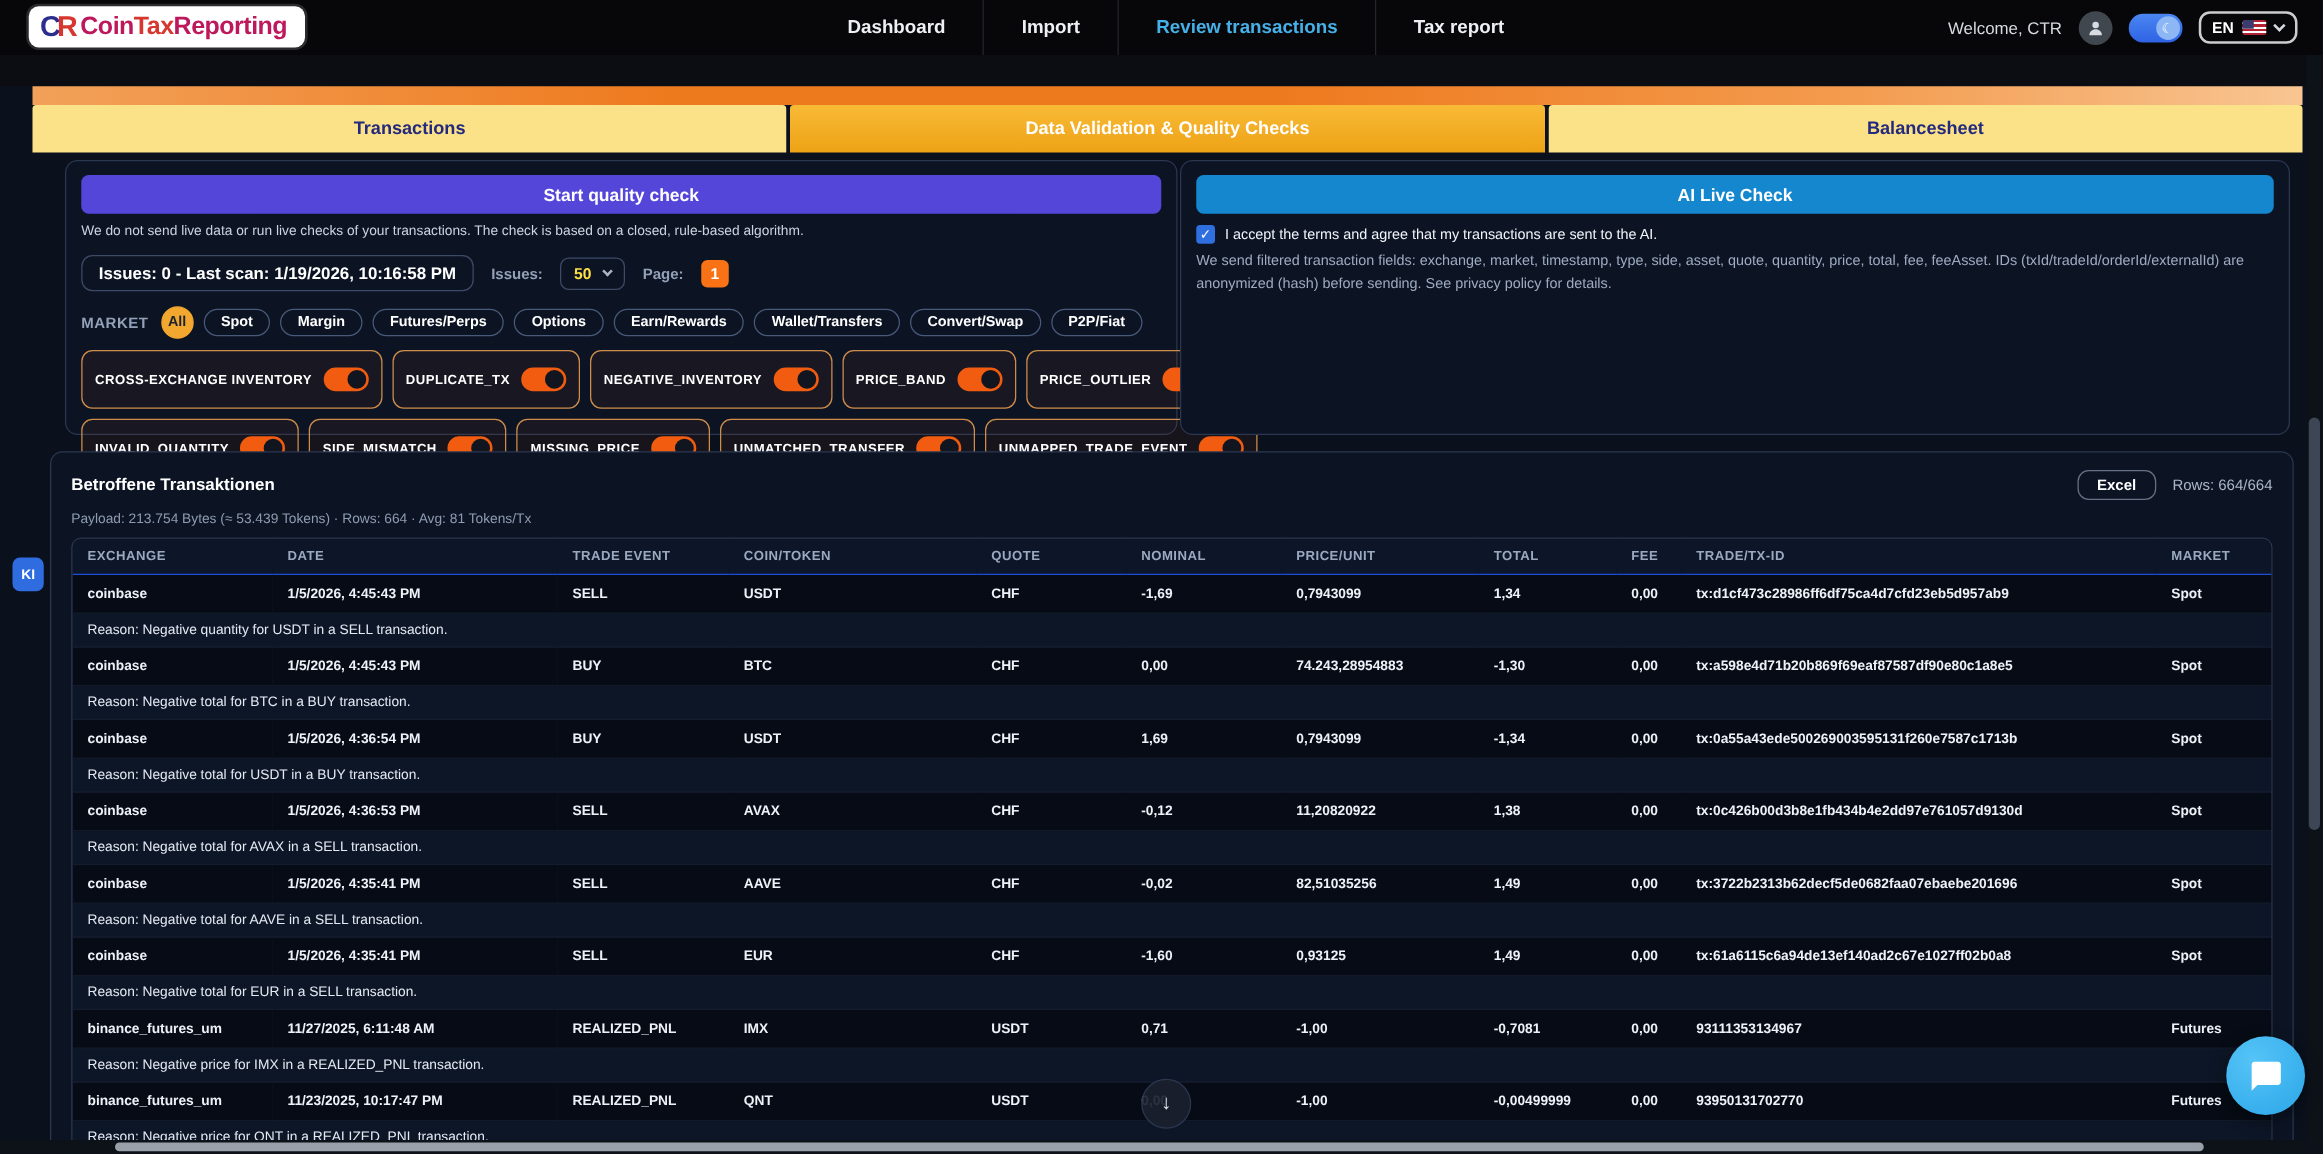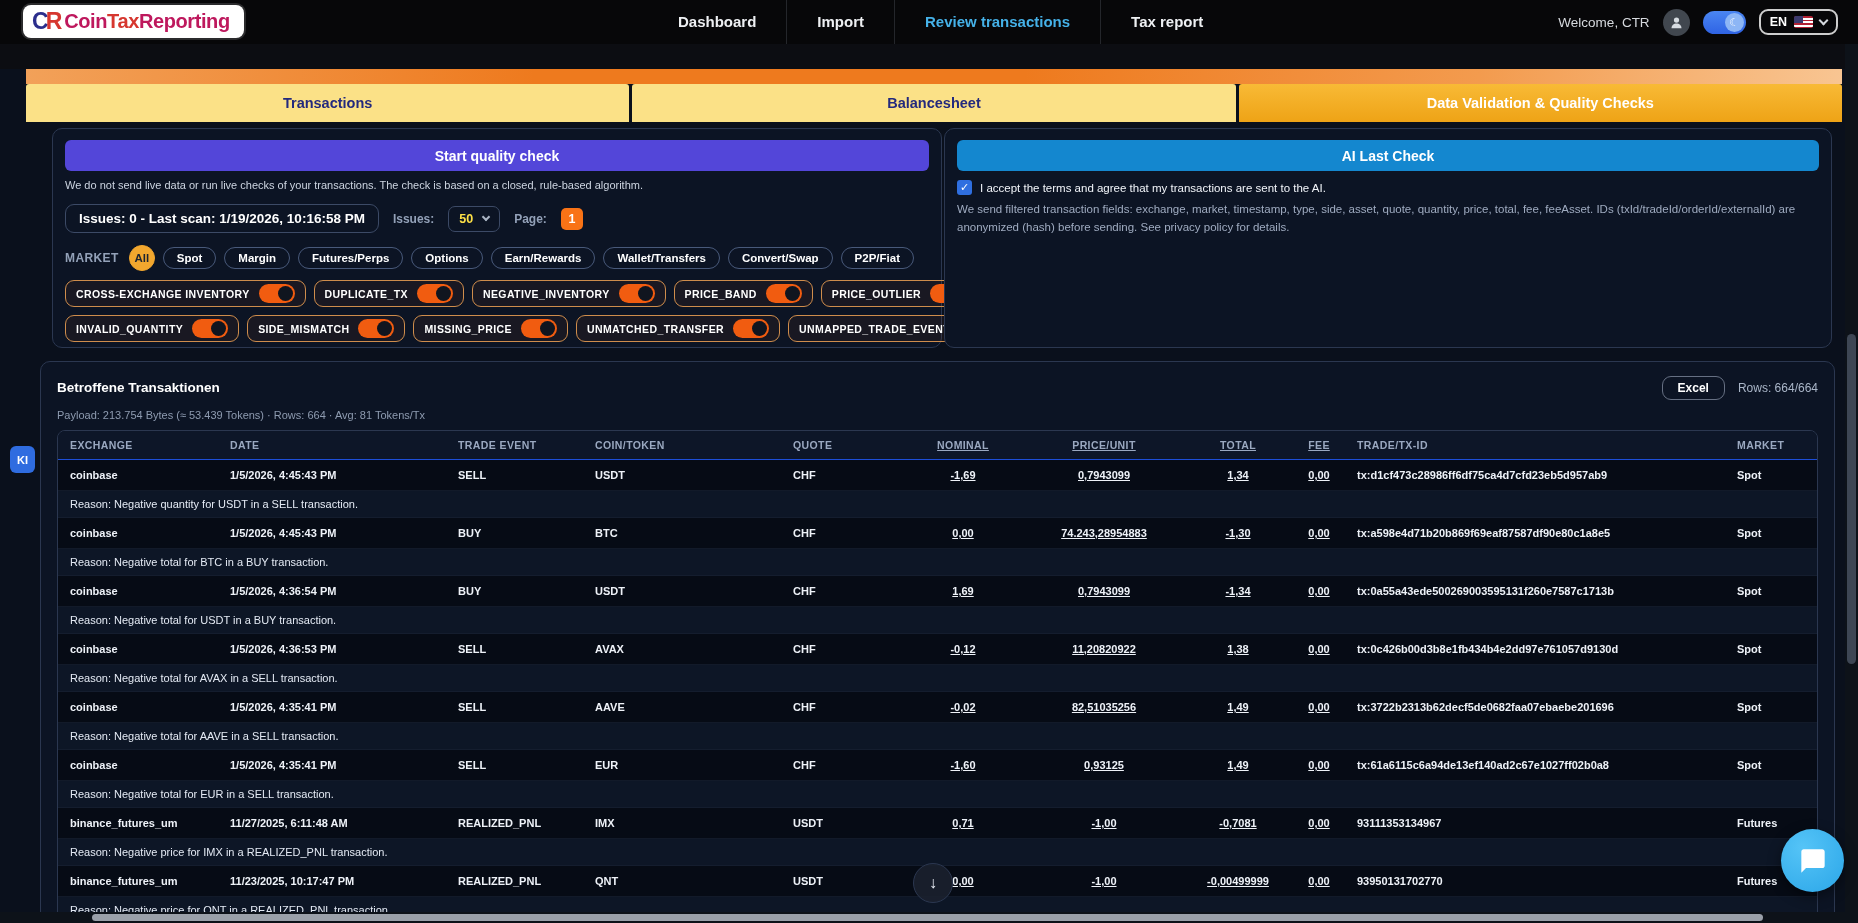--- a/index.html
+++ b/index.html
@@ -60,21 +60,21 @@
   .page-badge { width:22px; height:22px; background:#f97316; border-radius:5px; color:#fff; font-weight:700;
     font-size:12.5px; display:flex; align-items:center; justify-content:center; cursor:pointer; }
   .market-row { margin-top:12px; display:flex; align-items:center; gap:8px; }
   .market-title { font-size:12px; font-weight:700; color:#93a1b8; letter-spacing:.4px; margin-right:2px; }
   .market-chip { border:1px solid #48597a; border-radius:999px; padding:4px 13px; font-size:11.5px; font-weight:600; color:#fff; cursor:pointer; white-space:nowrap; }
   .market-chip.active { width:26px; height:26px; padding:0; display:flex; align-items:center; justify-content:center;
     background:#f2a72e; border-color:#f2a72e; color:#1b2330; font-weight:700; border-radius:50%; }
   .checks-row { margin-top:9px; display:flex; gap:8px; }
   .checks-row.second { margin-top:8px; }
   .check-chip { display:inline-flex; align-items:center; gap:9px; border:1px solid #cf8d4c; border-radius:9px;
-    padding:3px 10px; background:rgba(242,100,24,.06); cursor:pointer; }
+    padding:13px 10px; background:rgba(242,100,24,.06); cursor:pointer; }
   .chip-label { font-size:10.5px; font-weight:700; color:#fff; letter-spacing:.4px; white-space:nowrap; }
   .toggle-on { position:relative; width:36px; height:19px; border-radius:999px; background:#f15c10; flex:none; }
   .toggle-knob { position:absolute; right:2px; top:2px; width:15px; height:15px; border-radius:50%; background:#10151f; }
   .consent-row { margin-top:9px; display:flex; align-items:center; gap:8px; }
   .checkbox { width:15px; height:15px; background:#2f6fe0; border-radius:3px; color:#fff; font-size:11px;
     display:flex; align-items:center; justify-content:center; cursor:pointer; flex:none; }
   .consent-text { font-size:11.5px; font-weight:400; color:#f2f5fa; }
   .privacy-note { margin-top:6px; font-size:11.5px; color:#9fabc0; line-height:1.55; max-width:1360px; }
   
   .table-panel { position:absolute; left:40px; top:361px; width:1795px; height:600px; background:#0c1424;
@@ -87,21 +87,21 @@
   .rows-counter { font-size:12px; color:#aab6c8; }
   .payload-line { margin-top:9px; font-size:11px; color:#8e9bb0; }
   .grid-wrap { margin-top:9px; border:1px solid #2b3750; border-radius:8px 8px 0 0; overflow:hidden; }
   table { width:100%; border-collapse:collapse; table-layout:fixed; }
   thead th { background:#0d1628; color:#9aa8c0; font-size:10.5px; font-weight:700; letter-spacing:.4px;
     text-align:left; padding:8px 12px; border-bottom:1px solid #1d4ed8; white-space:nowrap; overflow:hidden; }
   tr.data-row td { background:#060b15; color:#eef2f8; font-weight:700; font-size:11px; padding:9px 12px;
     white-space:nowrap; overflow:hidden; border-top:1px solid #141d2e; cursor:default; }
   tr.reason-row td { background:#0d1626; color:#e4eaf4; font-weight:500; font-size:11px; padding:7px 12px;
     border-top:1px solid #121a29; white-space:nowrap; overflow:hidden; }
-  th.num, td.num { text-align:center;text-decoration:underline; }
+  th.num, td.num { text-align:left; }
   
   .ki-badge { position:absolute; left:10px; top:446px; width:25px; height:27px; background:#2f6ce0; border-radius:6px;
     color:#fff; font-size:11px; font-weight:700; display:flex; align-items:center; justify-content:center; cursor:pointer; z-index:7; }
   .scroll-down-btn { position:absolute; left:913px; top:863px; width:40px; height:40px; border-radius:50%;
     background:rgba(26,33,46,.92); border:1px solid #2b3750; color:#e8edf5; font-size:16px;
     display:flex; align-items:center; justify-content:center; cursor:pointer; z-index:8; }
   .chat-btn { position:absolute; left:1781px; top:829px; width:63px; height:63px; border-radius:50%;
     background:radial-gradient(circle at 35% 30%,#55c4f7,#2ba6e8); display:flex; align-items:center; justify-content:center;
     cursor:pointer; z-index:9; box-shadow:0 4px 14px rgba(0,0,0,.45); }
   .v-scroll { position:absolute; top:44px; right:0; width:13px; bottom:0; background:#0d1219; z-index:7; }
@@ -145,23 +145,23 @@
     </span>
   </div>
 </div>
 <div class="top-gap"></div>
 
 <div class="grad-strip"></div>
 <div class="tabs">
 
     <div class="tab">Transactions</div>
 
+    <div class="tab active">Data Validation &amp; Quality Checks</div>
+
     <div class="tab">Balancesheet</div>
-
-    <div class="tab active">Data Validation &amp; Quality Checks</div>
   </div>
 
 <div class="panel panel-left">
   <button class="big-btn btn-purple">Start quality check</button>
   <div class="disclaimer">We do not send live data or run live checks of your transactions. The check is based on a closed, rule-based algorithm.</div>
   <div class="issues-row">
     <span class="scan-box">Issues: 0 - Last scan: 1/19/2026, 10:16:58 PM</span>
     <span class="small-label">Issues:</span>
     <span class="page-select">
       <span>50</span>
@@ -263,21 +263,21 @@
       <span class="check-chip">
         <span class="chip-label">UNMAPPED_TRADE_EVENT</span>
         <span class="toggle-on">
           <span class="toggle-knob"></span>
         </span>
       </span>
     </div>
 </div>
 
 <div class="panel panel-right">
-  <button class="big-btn btn-blue">AI Last Check</button>
+  <button class="big-btn btn-blue">AI Live Check</button>
   <div class="consent-row">
     <span class="checkbox">
         <span>✓</span>
       </span>
     <span class="consent-text">I accept the terms and agree that my transactions are sent to the AI.</span>
   </div>
   <div class="privacy-note">We send filtered transaction fields: exchange, market, timestamp, type, side, asset, quote, quantity, price, total, fee, feeAsset. IDs (txId/tradeId/orderId/externalId) are anonymized (hash) before sending. See privacy policy for details.</div>
 </div>
 
 <div class="table-panel">

